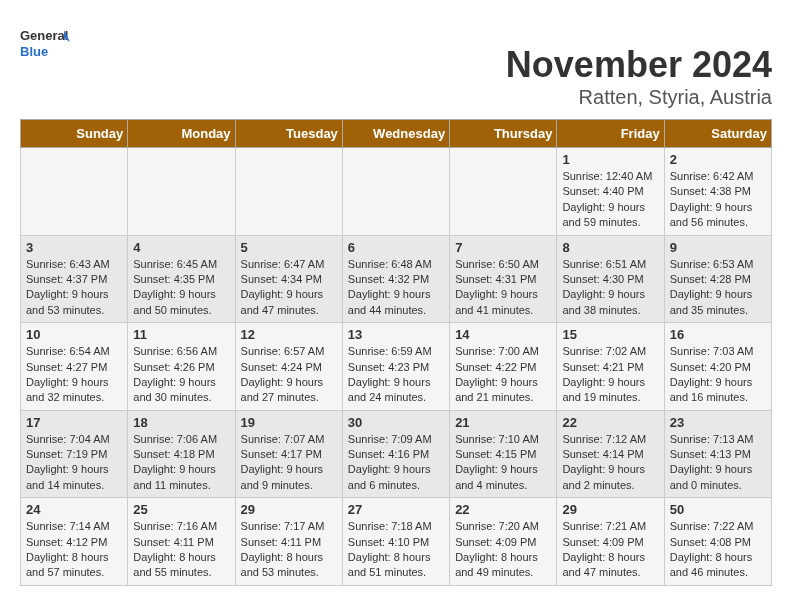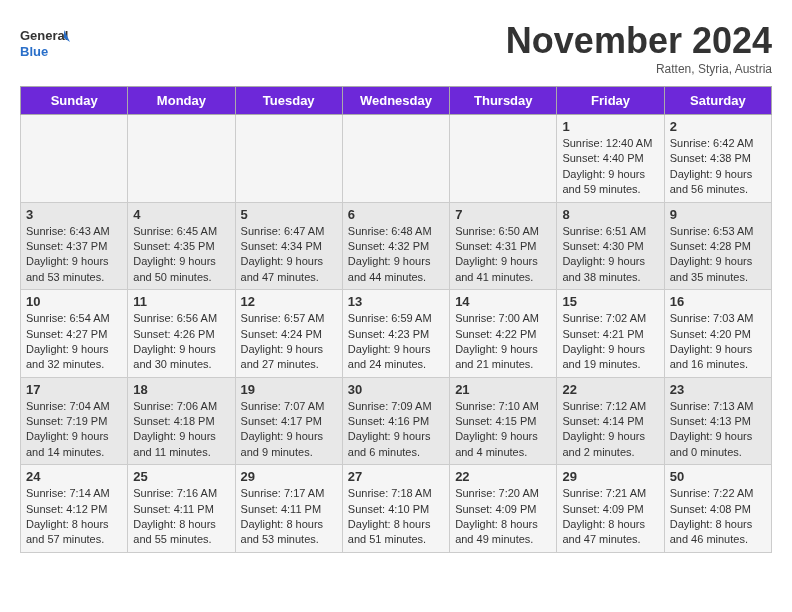--- a/index.html
+++ b/index.html
@@ -16,42 +16,43 @@
       align-items: flex-start;
       margin-bottom: 10px;
     }
     .logo {
       display: flex;
       align-items: center;
       gap: 4px;
     }
     .title-area {
       text-align: right;
+      margin-top: 24px;
     }
     .month-title {
       font-size: 36px;
       font-weight: bold;
       color: #333;
     }
     .location-title {
-      font-size: 12px;
+      font-size: 20px;
       color: #555;
     }
     table {
       width: 100%;
       border-collapse: collapse;
       table-layout: fixed;
     }
     thead tr th {
-      background-color: #6d28d9;
+      background-color: #a16207;
       color: #fff;
       font-size: 13px;
       font-weight: bold;
       padding: 6px 4px;
-      text-align: center;
+      text-align: right;
       border: 1px solid #aaa;
     }
     tbody tr td {
       vertical-align: top;
       border: 1px solid #ccc;
       padding: 4px 5px;
       font-size: 11px;
       color: #333;
       min-height: 80px;
       height: 80px;

